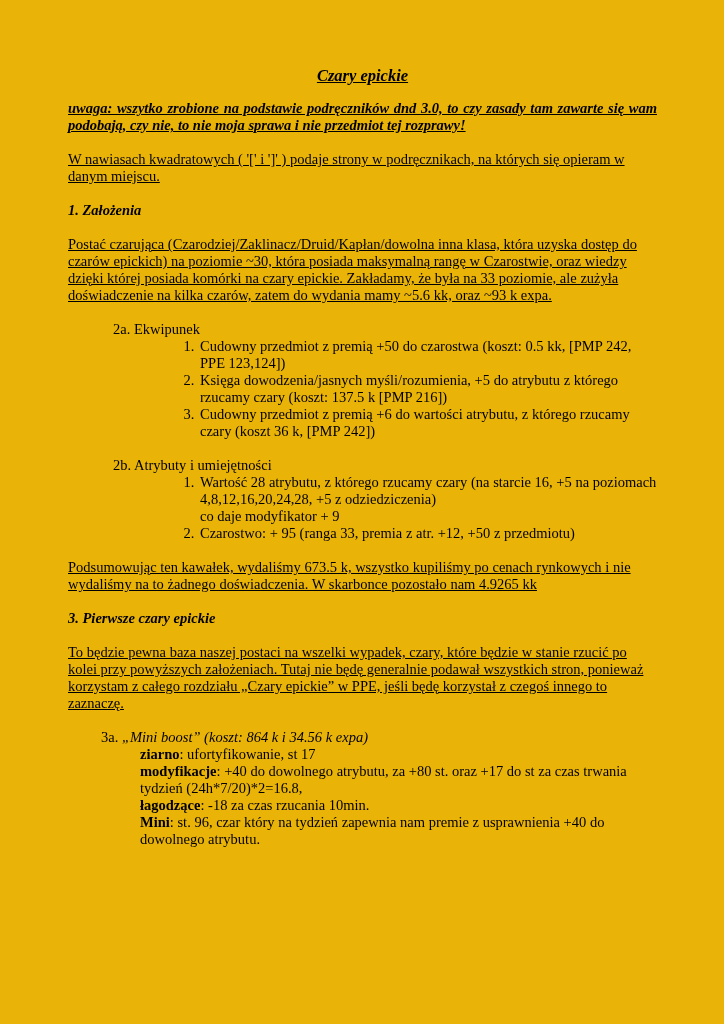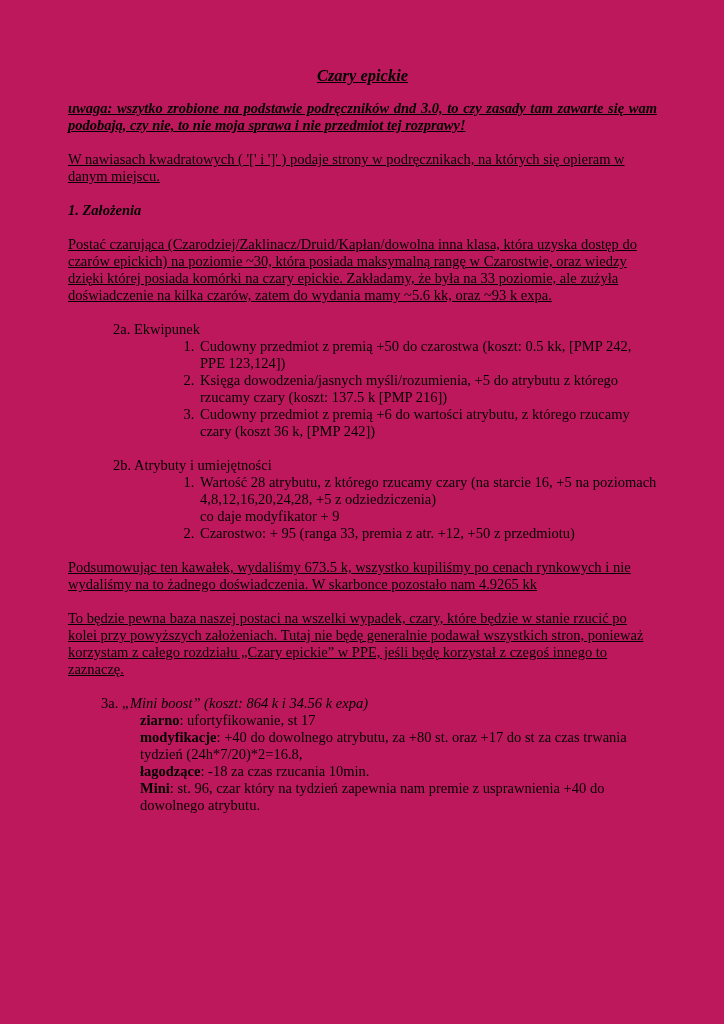--- a/index.html
+++ b/index.html
@@ -7,21 +7,21 @@
   body {
     width: 724px;
     height: 1024px;
     overflow: hidden;
     font-family: "Liberation Serif", serif;
     color: #000000;
   }
   .page {
     width: 724px;
     height: 1024px;
-    background: #be185d;
+    background: #eab308;
     padding: 66px 67px 20px 68px;
     font-size: 14.5px;
     line-height: 17px;
   }
   .doc-title {
     text-align: center;
     font-size: 16.5px;
     font-weight: bold;
     font-style: italic;
     text-decoration: underline;
@@ -80,20 +80,21 @@
 
   <p class="sub-label">2b. Atrybuty i umiejętności</p>
   <ol class="num-list">
     <li>Wartość 28 atrybutu, z którego rzucamy czary (na starcie 16, +5 na poziomach 4,8,12,16,20,24,28, +5 z odziedziczenia)
 co daje modyfikator + 9</li>
     <li>Czarostwo: + 95 (ranga 33, premia z atr. +12, +50 z przedmiotu)</li>
   </ol>
 
   <p class="para">Podsumowując ten kawałek, wydaliśmy 673.5 k, wszystko kupiliśmy po cenach rynkowych i nie wydaliśmy na to żadnego doświadczenia. W skarbonce pozostało nam 4.9265 kk</p>
 
+  <h2 class="section-heading">3. Pierwsze czary epickie</h2>
   <p class="para">To będzie pewna baza naszej postaci na wszelki wypadek, czary, które będzie w stanie rzucić po kolei przy powyższych założeniach. Tutaj nie będę generalnie podawał wszystkich stron, ponieważ korzystam z całego rozdziału „Czary epickie” w PPE, jeśli będę korzystał z czegoś innego to zaznaczę.</p>
 
   <p class="spell-title"><span>3a. </span><span class="italic">„Mini boost” (koszt: 864 k i 34.56 k expa)</span></p>
 
   <div class="spell-details">
     <p class="detail"><b>ziarno</b><span>: ufortyfikowanie, st 17</span></p>
     <p class="detail"><b>modyfikacje</b><span>: +40 do dowolnego atrybutu, za +80 st. oraz +17 do st  za czas trwania tydzień (24h*7/20)*2=16.8,</span></p>
     <p class="detail"><b>łagodzące</b><span>: -18 za czas rzucania 10min.</span></p>
     <p class="detail"><b>Mini</b><span>: st. 96, czar który na tydzień zapewnia nam premie z usprawnienia +40 do dowolnego atrybutu.</span></p>
   </div>

